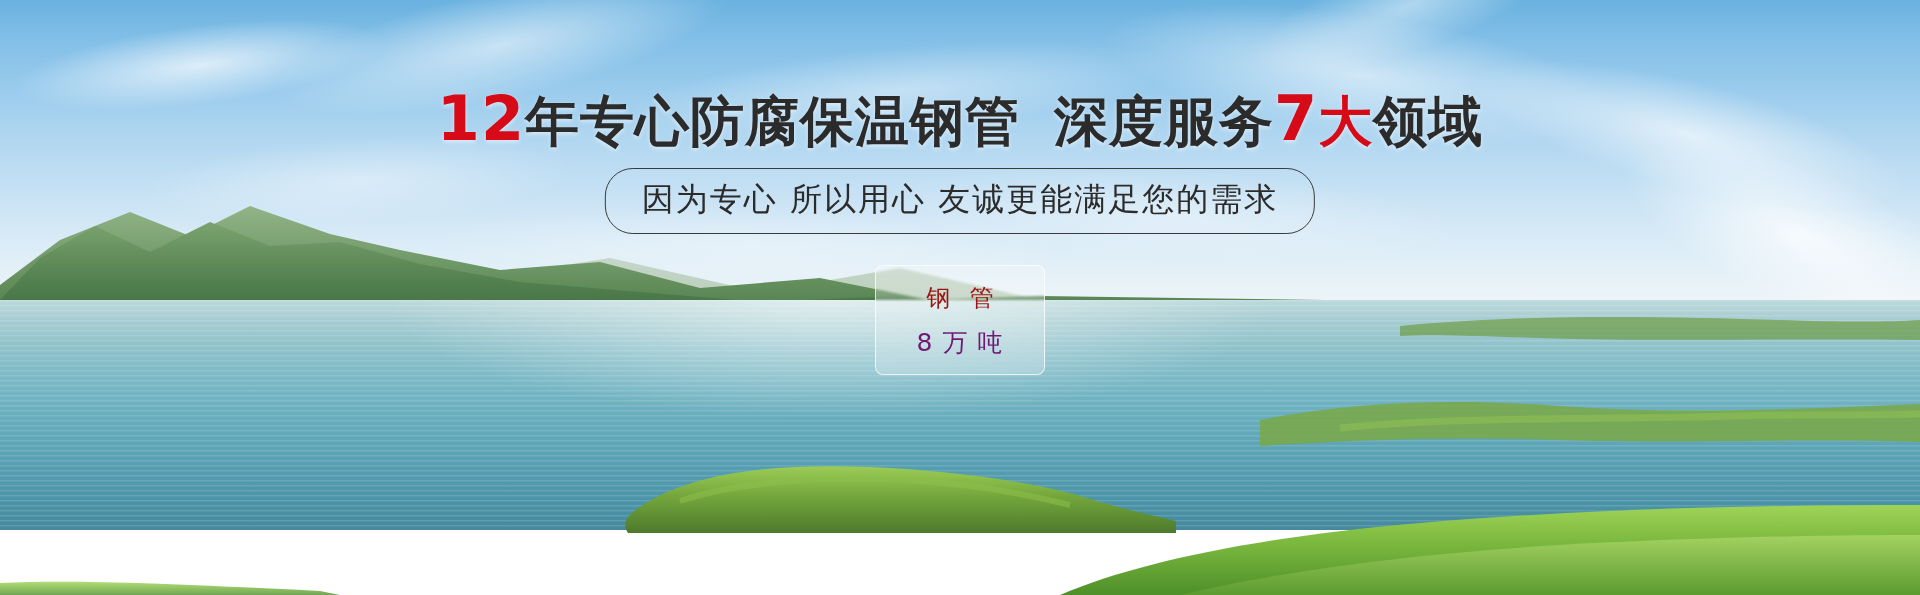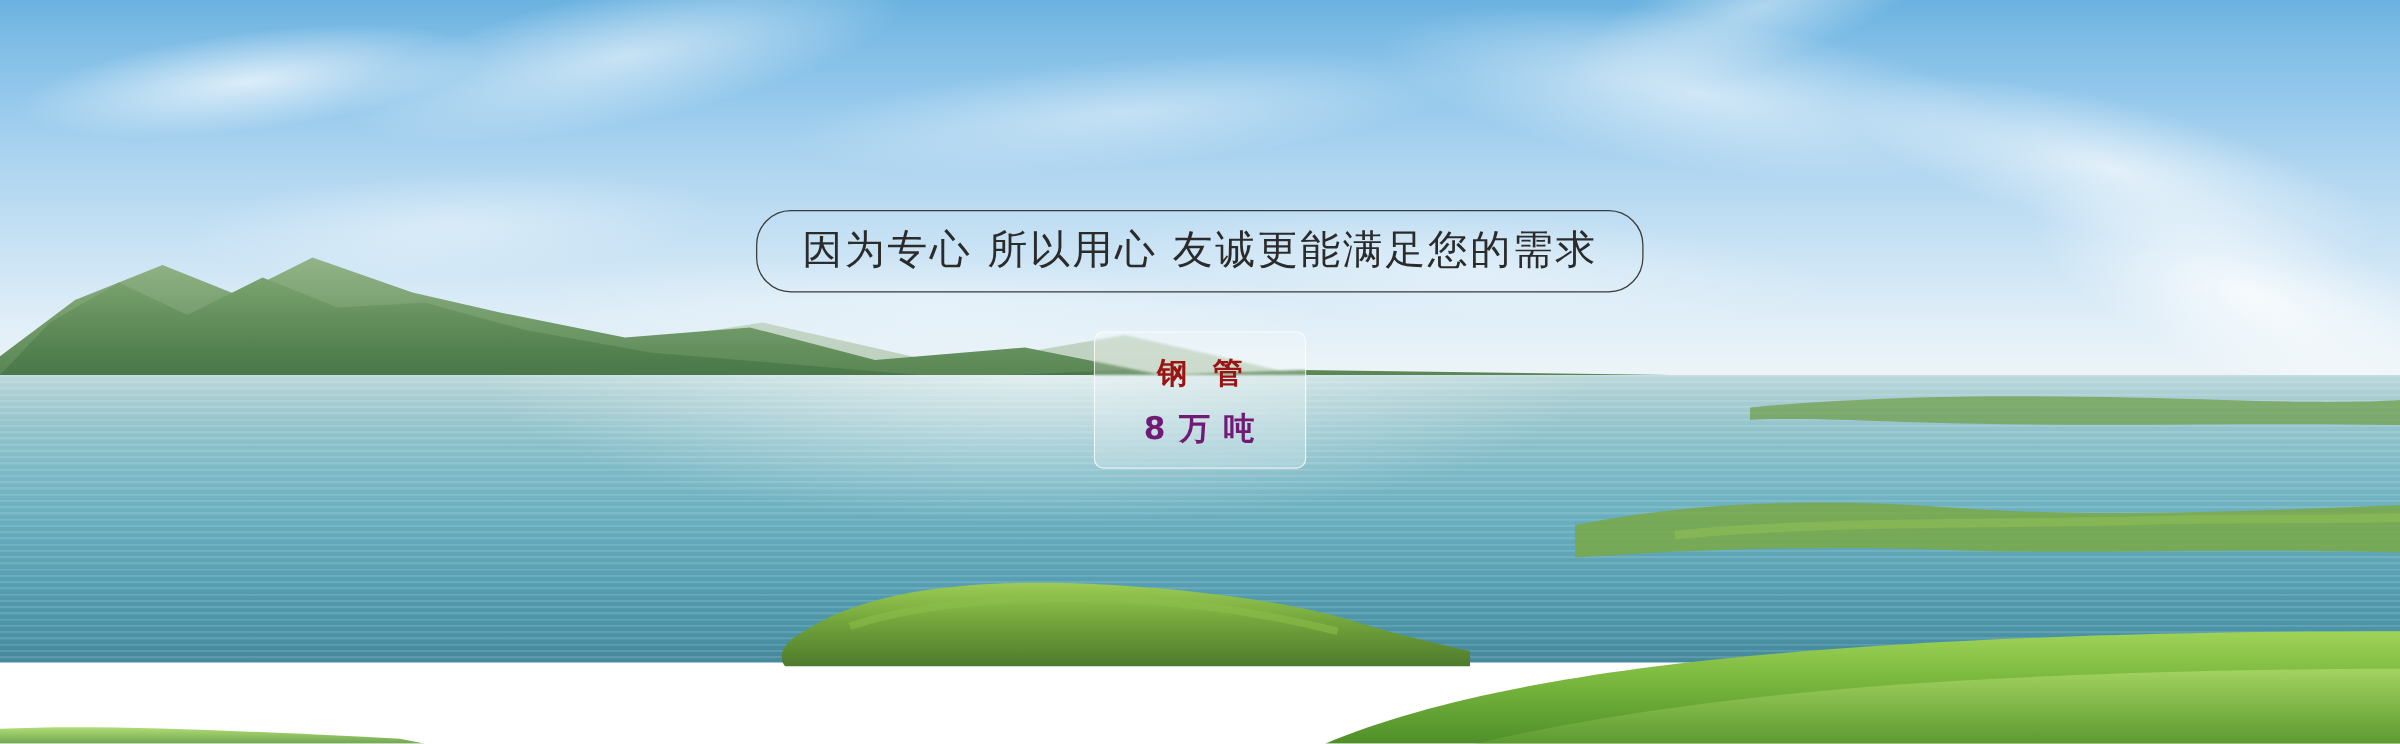--- a/index.html
+++ b/index.html
@@ -137,21 +137,20 @@
   }
 
   
   .cards {
     position:absolute;
     top:265px;
     left:50%;
     transform:translateX(-50%);
     display:flex;
     gap:20px;
-    font-weight:bold;
   }
   .card {
     width:170px;
     height:110px;
     border:1px solid rgba(255,255,255,.75);
     border-radius:8px;
     background:rgba(255,255,255,.22);
     display:flex;
     flex-direction:column;
     align-items:center;
@@ -263,20 +262,23 @@
 
       <path d="M1060,120 C1140,86 1260,62 1420,48 C1580,34 1760,30 1920,30 L1920,120 Z" fill="url(#gg)"></path>
       <path d="M1180,120 C1280,96 1420,78 1560,70 C1700,62 1840,60 1920,60 L1920,120 Z" fill="url(#gl)" opacity=".65"></path>
 
       <path d="M0,120 L0,108 C80,104 200,110 320,116 L340,120 Z" fill="url(#gg)" opacity=".8"></path>
     </svg>
   </div>
 
   <div class="content">
 
+    <div class="headline">
+      <span class="hl-red hl-num">12</span><span>年专心防腐保温钢管</span><span class="hl-gap"></span><span>深度服务</span><span class="hl-red hl-num">7</span><span class="hl-red">大</span><span>领域</span>
+    </div>
 
     <div class="subpill">因为专心 所以用心  友诚更能满足您的需求</div>
 
     <div class="cards">
 
       <div class="card">
         <div class="card-title">钢 管</div>
         <div class="card-value">
           <span>8 万 吨</span><sup></sup>
         </div>

